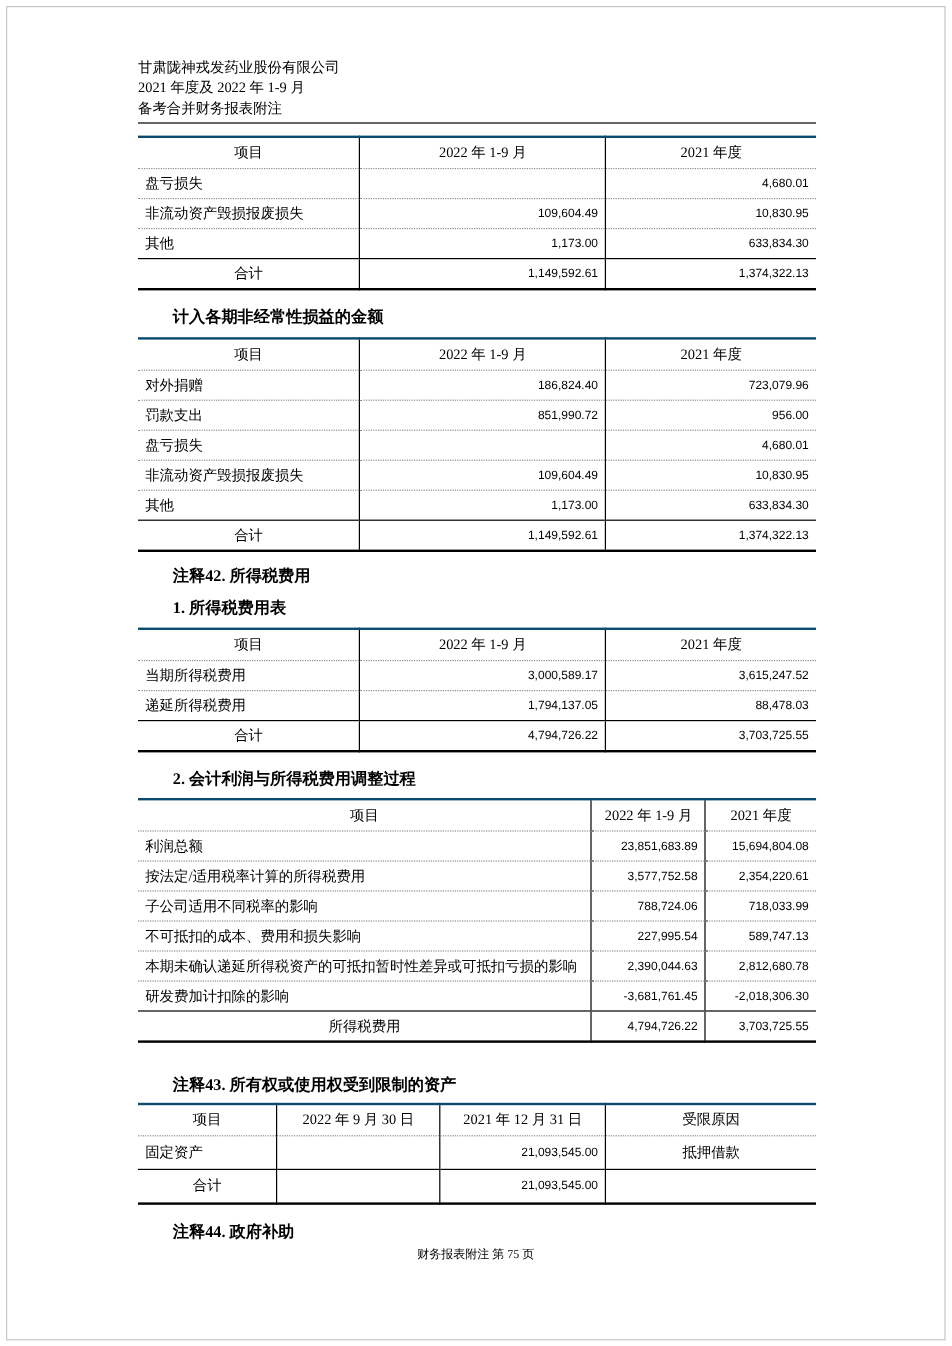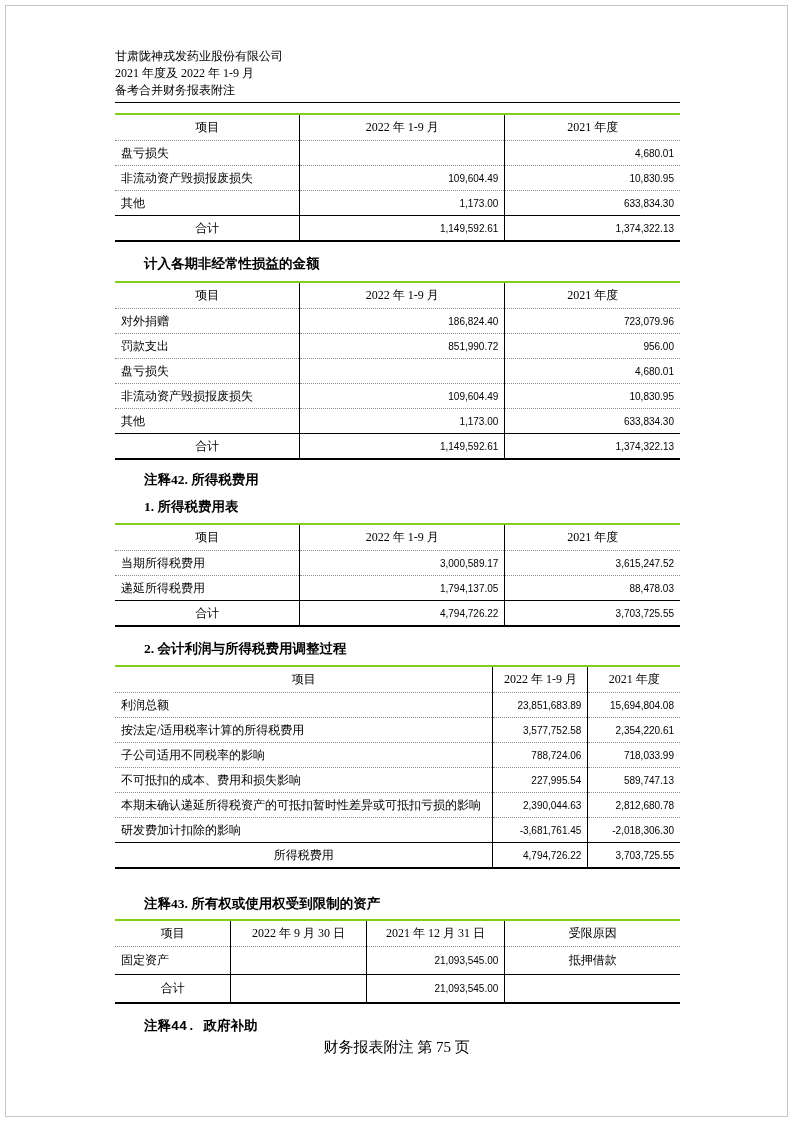--- a/index.html
+++ b/index.html
@@ -13,25 +13,25 @@
 
   .header-block { font-size:12px; line-height:17px; }
   .header-rule { border-top:1.5px solid #000; margin-top:3px; height:0; }
 
   .heading { font-weight:bold; font-size:13.5px; line-height:19px; padding-left:29px; }
   .h-nonrec  { margin-top:12px; }
   .h-note42  { margin-top:10px; }
   .h-sub1    { margin-top:8px;  }
   .h-sub2    { margin-top:12px; }
   .h-note43  { margin-top:25px;  }
-  .h-note44  { margin-top:13px;font-family:Liberation Mono, monospace; }
+  .h-note44  { margin-top:13px; }
 
   table {
     border-collapse:collapse; table-layout:fixed; width:100%;
-    border-top:2px solid #84cc16; border-bottom:2px solid #000;
+    border-top:2px solid #0c4a6e; border-bottom:2px solid #000;
   }
   .tbl-1  { margin-top:10px; }
   .tbl-2  { margin-top:8px; }
   .tbl-3a { margin-top:7px; }
   .tbl-3b { margin-top:7px; }
   .tbl-4  { margin-top:6px; }
 
   th {
     font-weight:normal; text-align:center; height:25px;
     font-size:12px; padding:0 4px; white-space:nowrap; overflow:hidden;
@@ -45,21 +45,21 @@
   tbody td { border-top:1px dotted #8c8c8c; }
   tbody tr.total td { border-top:1px solid #000; }
 
   .al-left   { text-align:left; }
   .al-right  { text-align:right; }
   .al-center { text-align:center; }
   .num { font-family:"Liberation Sans","DejaVu Sans",sans-serif; font-size:10px; }
 
   .page-footer {
     position:absolute; top:1038px; left:0; width:793px;
-    text-align:center; font-size:15px;
+    text-align:center; font-size:10px;
   }
 </style>
 </head>
 <body>
 
 <div class="page-border"></div>
 
 <div class="content">
 
   <div class="header-block">

